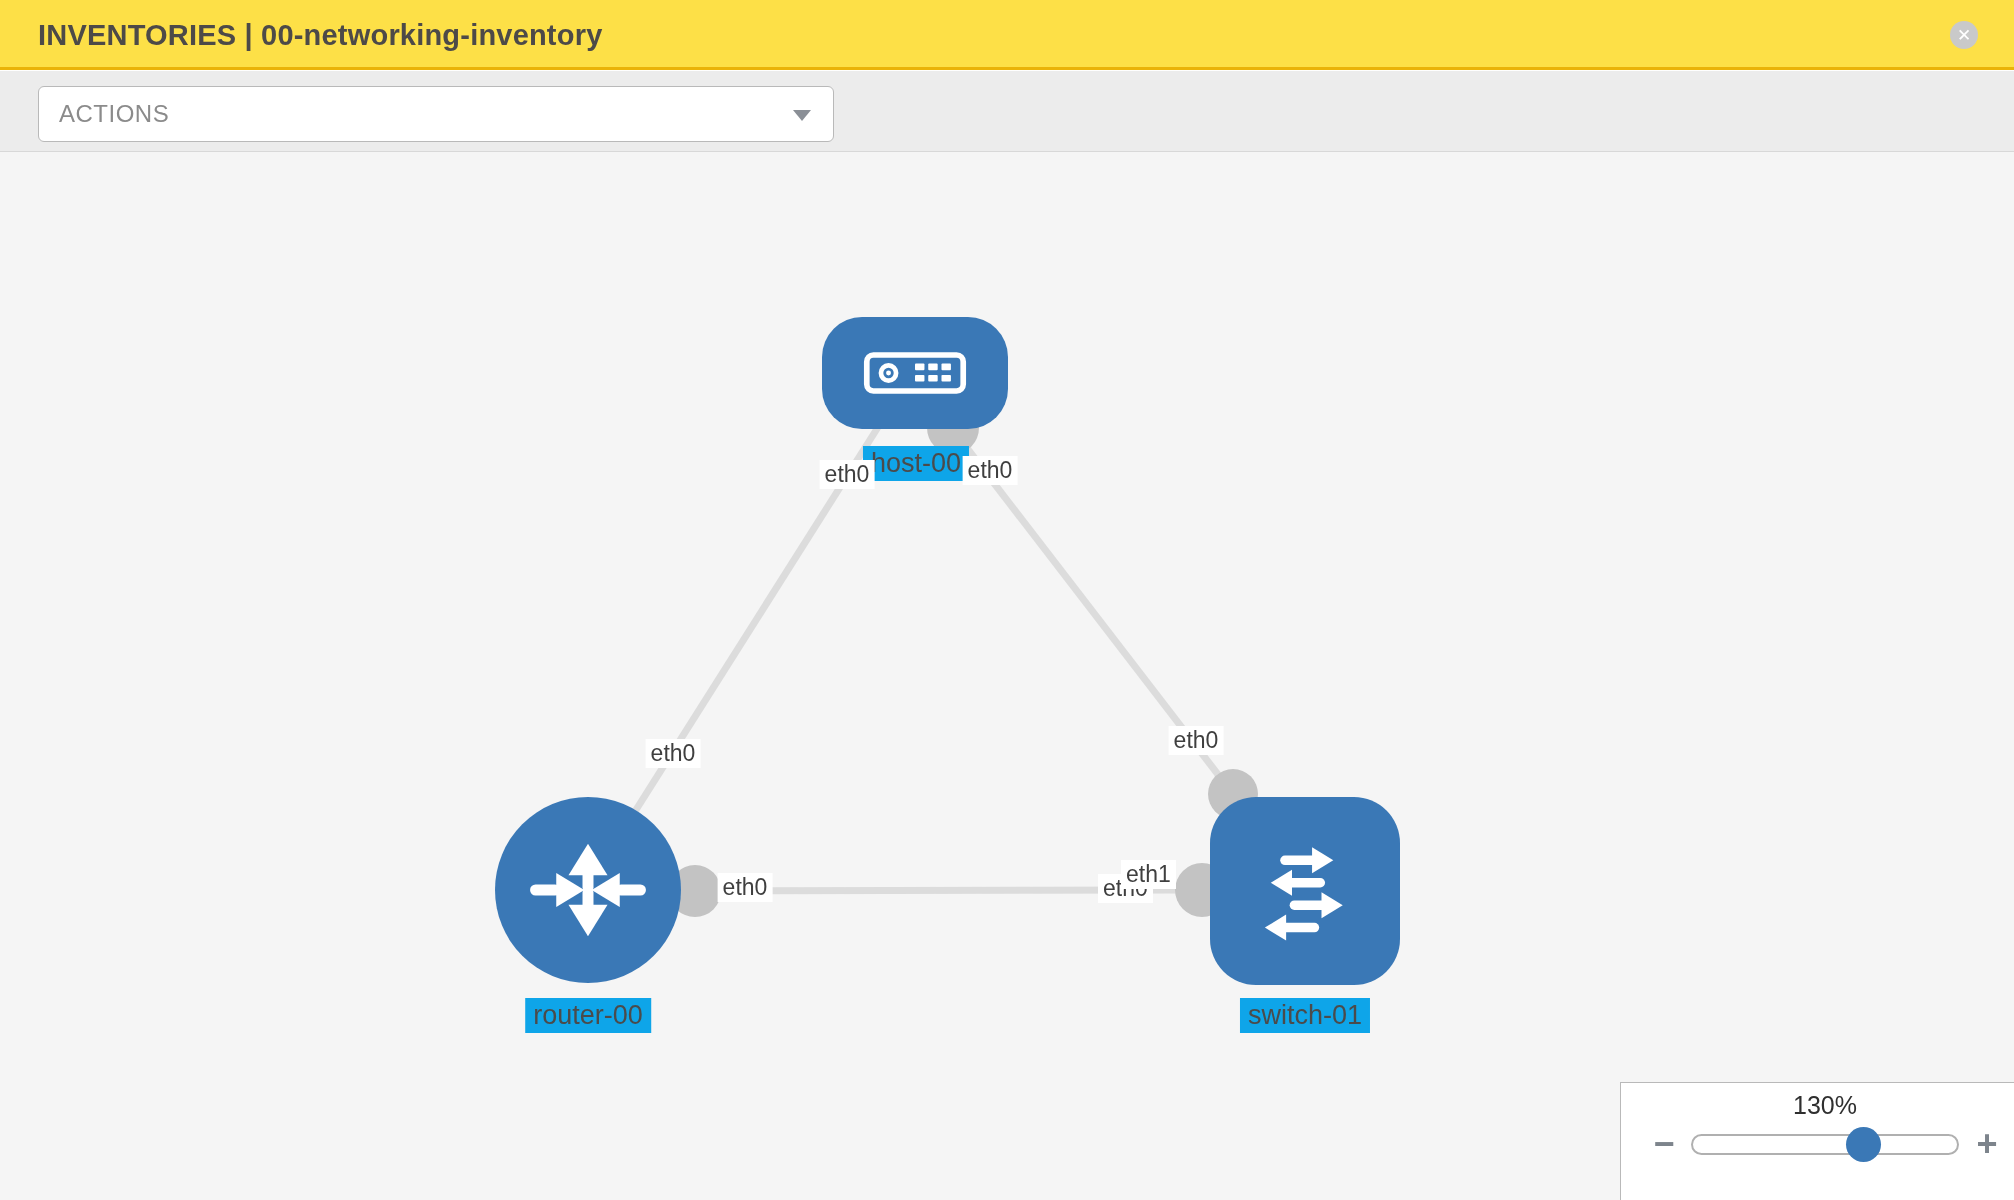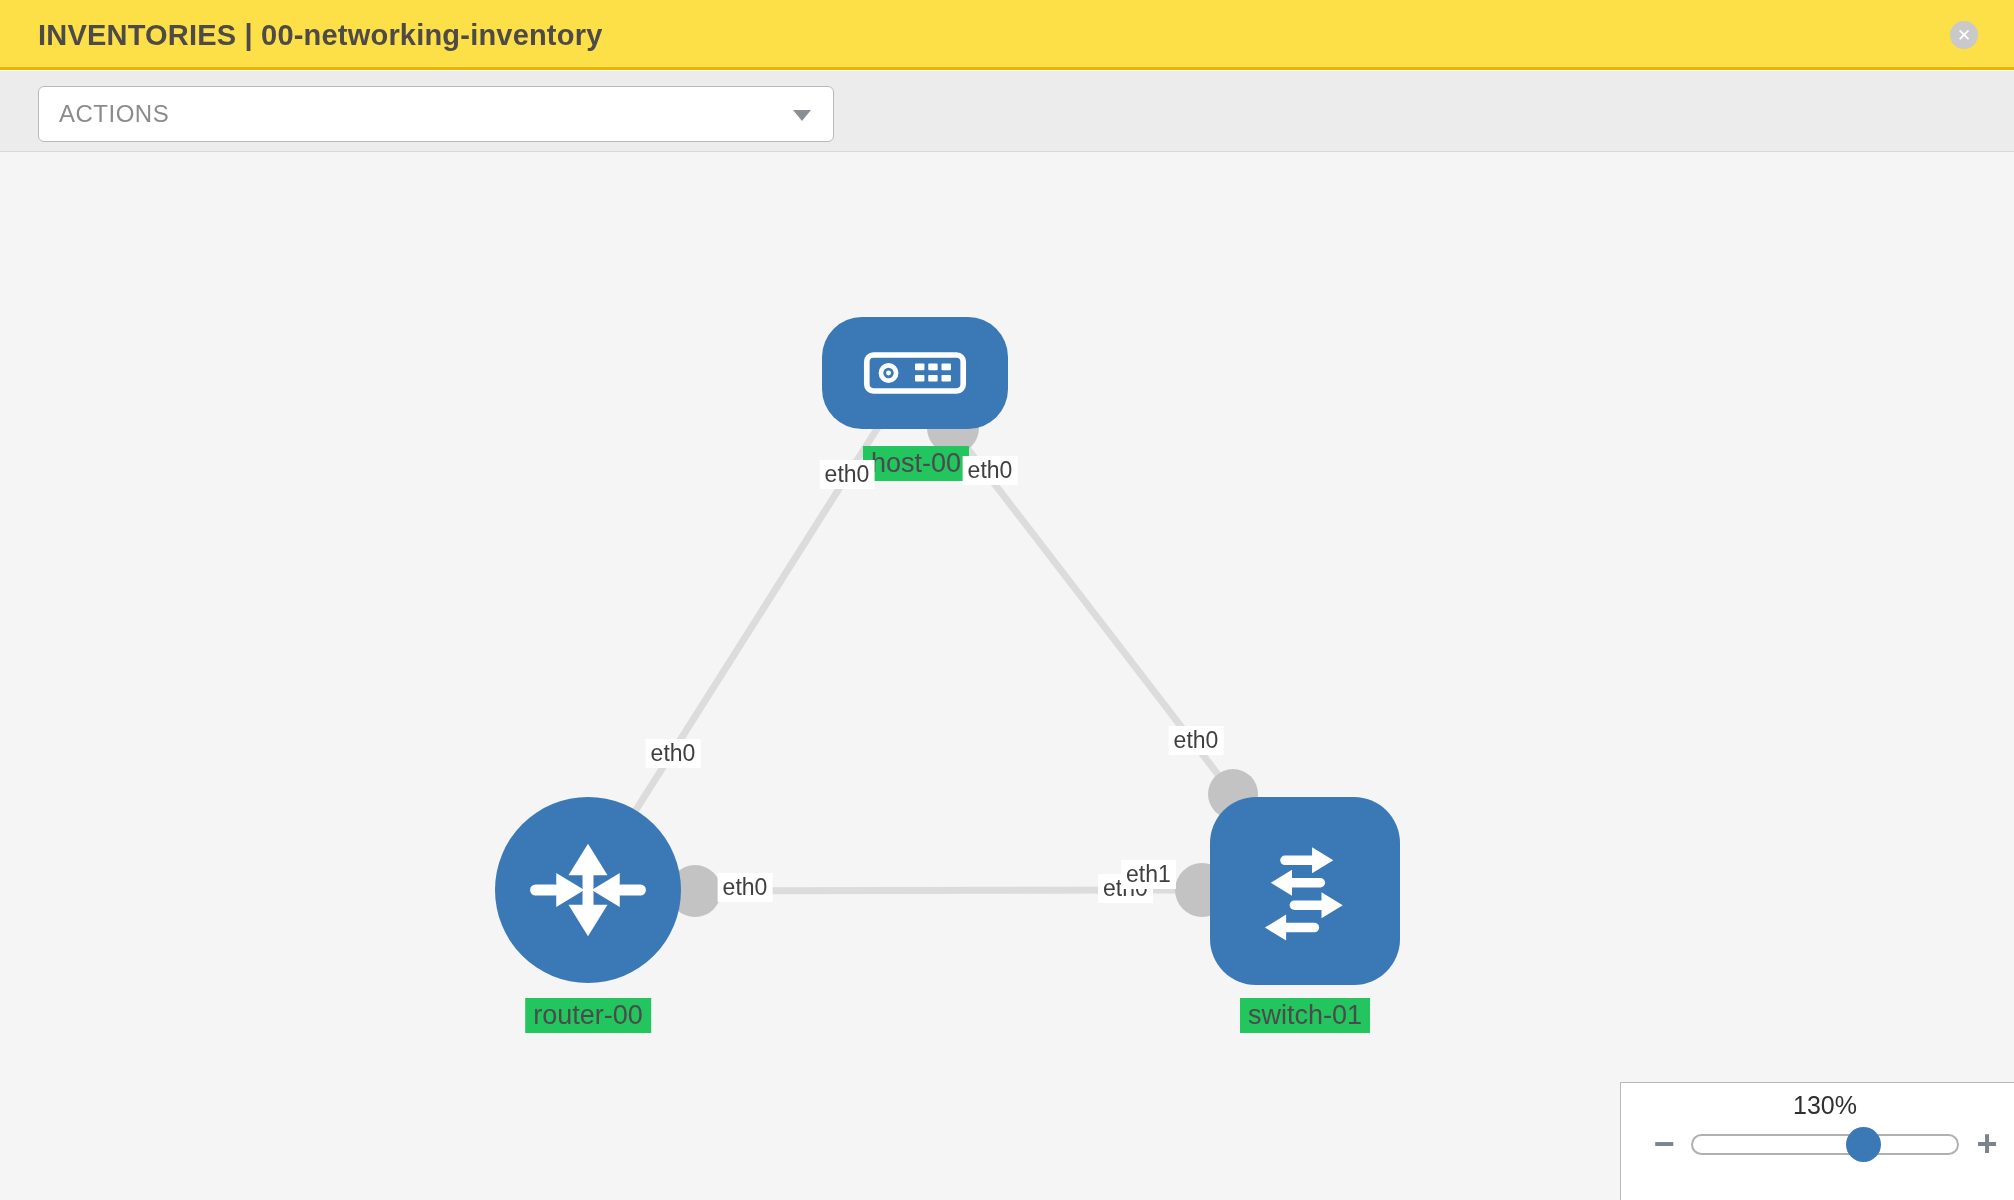--- a/index.html
+++ b/index.html
@@ -31,21 +31,21 @@
 
   
   .canvas { position:absolute; left:0; top:152px; right:0; bottom:0; background:#f5f5f5; }
   .overlay-svg { position:absolute; left:0; top:0; z-index:1; }
   .node { position:absolute; z-index:2; background:#3a78b6; cursor:pointer; }
   .node svg { position:absolute; left:50%; top:50%; transform:translate(-50%,-50%); }
   .node-host { left:822px; top:317px; width:186px; height:112px; border-radius:40px; }
   .node-router { left:495px; top:797px; width:186px; height:186px; border-radius:50%; }
   .node-switch { left:1210px; top:797px; width:190px; height:188px; border-radius:46px; }
 
-  .node-label { position:absolute; z-index:3; background:#22c55e; color:#4b4b4b;
+  .node-label { position:absolute; z-index:3; background:#0ea5e9; color:#4b4b4b;
     font-size:27px; padding:2px 8px; white-space:nowrap; transform:translateX(-50%); }
   .port-label { position:absolute; z-index:3; background:#fff; color:#3f3f3f;
     font-size:23px; padding:1px 5px; white-space:nowrap; }
   .centered { transform:translateX(-50%); }
 
   
   .zoom-widget { position:absolute; left:1620px; top:1082px; width:400px; height:130px;
     background:#fff; border:1px solid #b9b9b9; z-index:5; }
   .zoom-level { position:absolute; left:204px; top:8px; transform:translateX(-50%);
     font-size:25px; color:#2f2f2f; }

